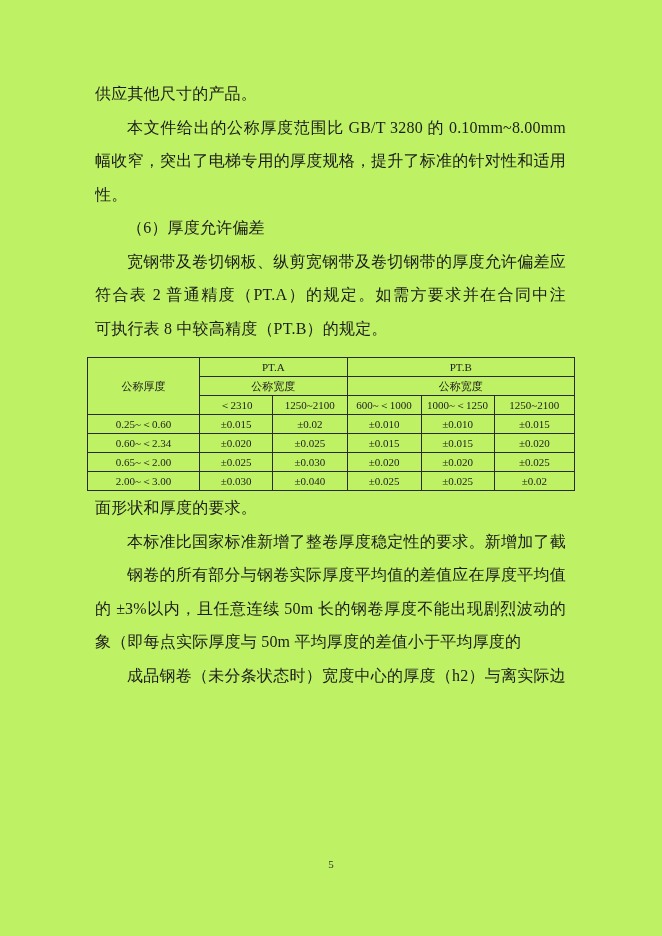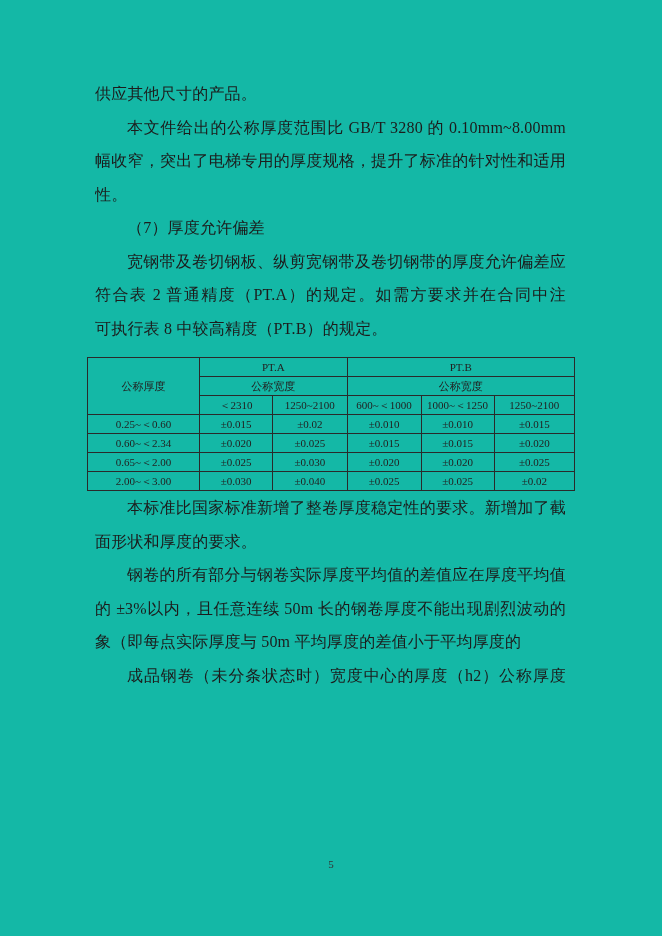--- a/index.html
+++ b/index.html
@@ -1,20 +1,20 @@
 <!DOCTYPE html>
 <html><head>
 <meta charset="utf-8">
 <style>
   html, body { margin: 0; padding: 0; background: #ffffff; }
   .page {
     position: relative;
     width: 662px;
     height: 936px;
-    background: #14b8a6;
+    background: #bef264;
     font-family: "Liberation Serif", "DejaVu Serif", serif;
     color: #1c1c1c;
     overflow: hidden;
   }
   .body-text {
     position: absolute;
     left: 95px;
     top: 77px;
     width: 471px;
   }
@@ -72,21 +72,21 @@
       <div class="line">供应其他尺寸的产品。</div>
     </div>
 
     <div class="para">
       <div class="line fill ind">本文件给出的公称厚度范围比 GB/T 3280 的 0.10mm~8.00mm 大</div>
       <div class="line fill">幅收窄，突出了电梯专用的厚度规格，提升了标准的针对性和适用</div>
       <div class="line">性。</div>
     </div>
 
     <div class="para">
-      <div class="line ind">（7）厚度允许偏差</div>
+      <div class="line ind">（6）厚度允许偏差</div>
     </div>
 
     <div class="para">
       <div class="line fill ind">宽钢带及卷切钢板、纵剪宽钢带及卷切钢带的厚度允许偏差应</div>
       <div class="line fill">符合表 2 普通精度（PT.A）的规定。如需方要求并在合同中注明，</div>
       <div class="line">可执行表 8 中较高精度（PT.B）的规定。</div>
     </div>
 
     <table class="spec-table">
       <colgroup>
@@ -144,30 +144,30 @@
           <td>±0.040</td>
           <td>±0.025</td>
           <td>±0.025</td>
           <td>±0.02</td>
         </tr>
       </tbody>
     </table>
 
 
     <div class="para">
+      <div class="line">面形状和厚度的要求。</div>
       <div class="line fill ind">本标准比国家标准新增了整卷厚度稳定性的要求。新增加了截</div>
-      <div class="line">面形状和厚度的要求。</div>
     </div>
 
     <div class="para">
       <div class="line fill ind">钢卷的所有部分与钢卷实际厚度平均值的差值应在厚度平均值</div>
       <div class="line fill">的 ±3%以内，且任意连续 50m 长的钢卷厚度不能出现剧烈波动的现</div>
       <div class="line">象（即每点实际厚度与 50m 平均厚度的差值小于平均厚度的 1.5%）。</div>
     </div>
 
     <div class="para">
-      <div class="line fill ind">成品钢卷（未分条状态时）宽度中心的厚度（h2）公称厚度</div>
+      <div class="line fill ind">成品钢卷（未分条状态时）宽度中心的厚度（h2）与离实际边</div>
     </div>
 
   </div>
 
   <div class="footer">5</div>
 </div>
 
 </body></html>

